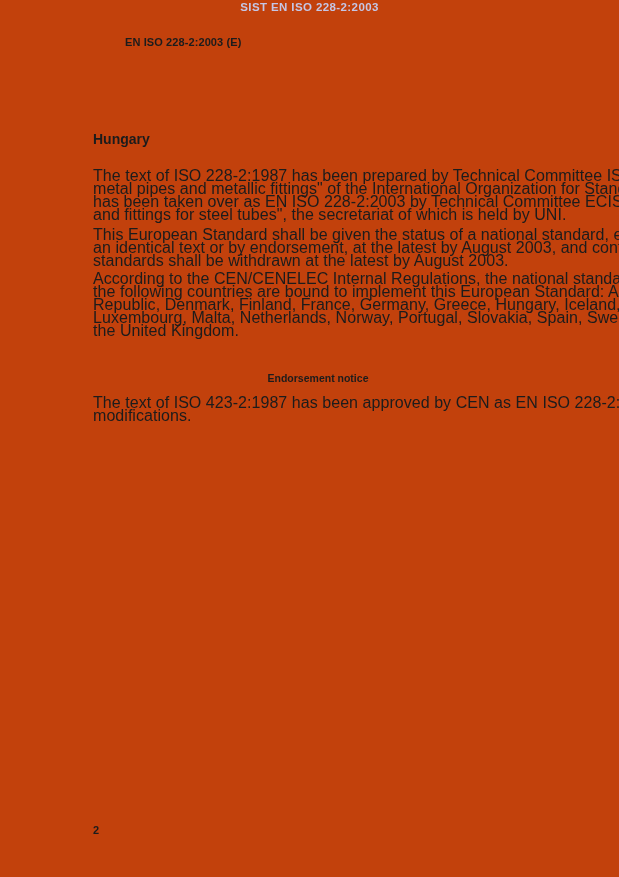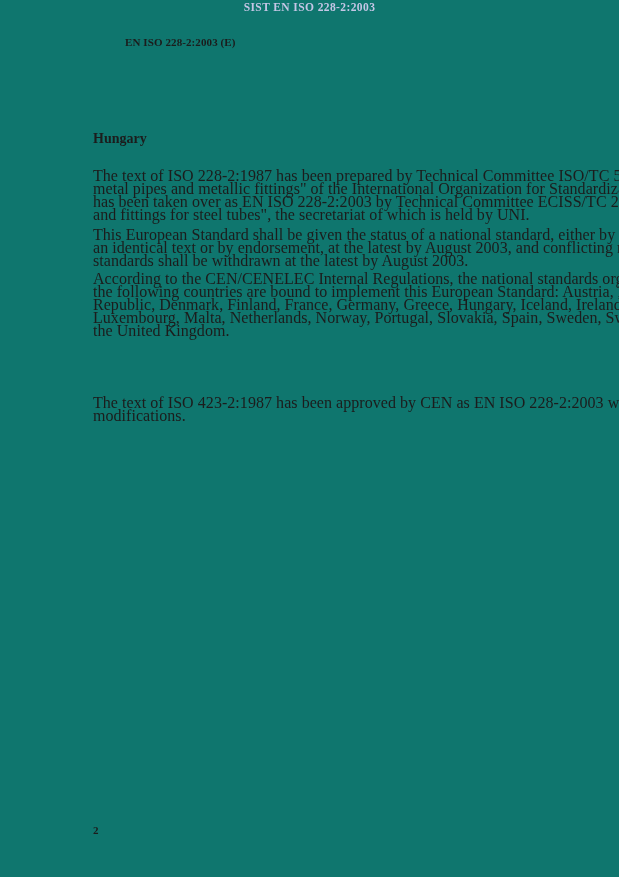--- a/index.html
+++ b/index.html
@@ -4,23 +4,23 @@
 <style>
   html, body {
     margin: 0;
     padding: 0;
     background: #ffffff;
   }
   .page {
     position: relative;
     width: 619px;
     height: 877px;
-    background: #0f766e;
+    background: #c2410c;
     overflow: hidden;
-    font-family: Liberation Serif, serif;
+    font-family: Liberation Sans, sans-serif;
     color: #1c1c1c;
   }
   .watermark {
     position: absolute;
     top: 1px;
     left: 0;
     width: 619px;
     text-align: center;
     font-size: 11.5px;
     font-weight: bold;
@@ -91,19 +91,20 @@
   <div class="para para-2">This European Standard shall be given the status of a national standard, either by publication of
 an identical text or by endorsement, at the latest by August 2003, and conflicting national
 standards shall be withdrawn at the latest by August 2003.</div>
 
   <div class="para para-3">According to the CEN/CENELEC Internal Regulations, the national standards organizations of
 the following countries are bound to implement this European Standard: Austria, Belgium, Czech
 Republic, Denmark, Finland, France, Germany, Greece, Hungary, Iceland, Ireland, Italy,
 Luxembourg, Malta, Netherlands, Norway, Portugal, Slovakia, Spain, Sweden, Switzerland and
 the United Kingdom.</div>
 
+  <div class="endorsement-title">Endorsement notice</div>
 
   <div class="para para-4">The text of ISO 423-2:1987 has been approved by CEN as EN ISO 228-2:2003 without any
 modifications.</div>
 
   <div class="page-number">2</div>
 
 </div>
 
 </body></html>

